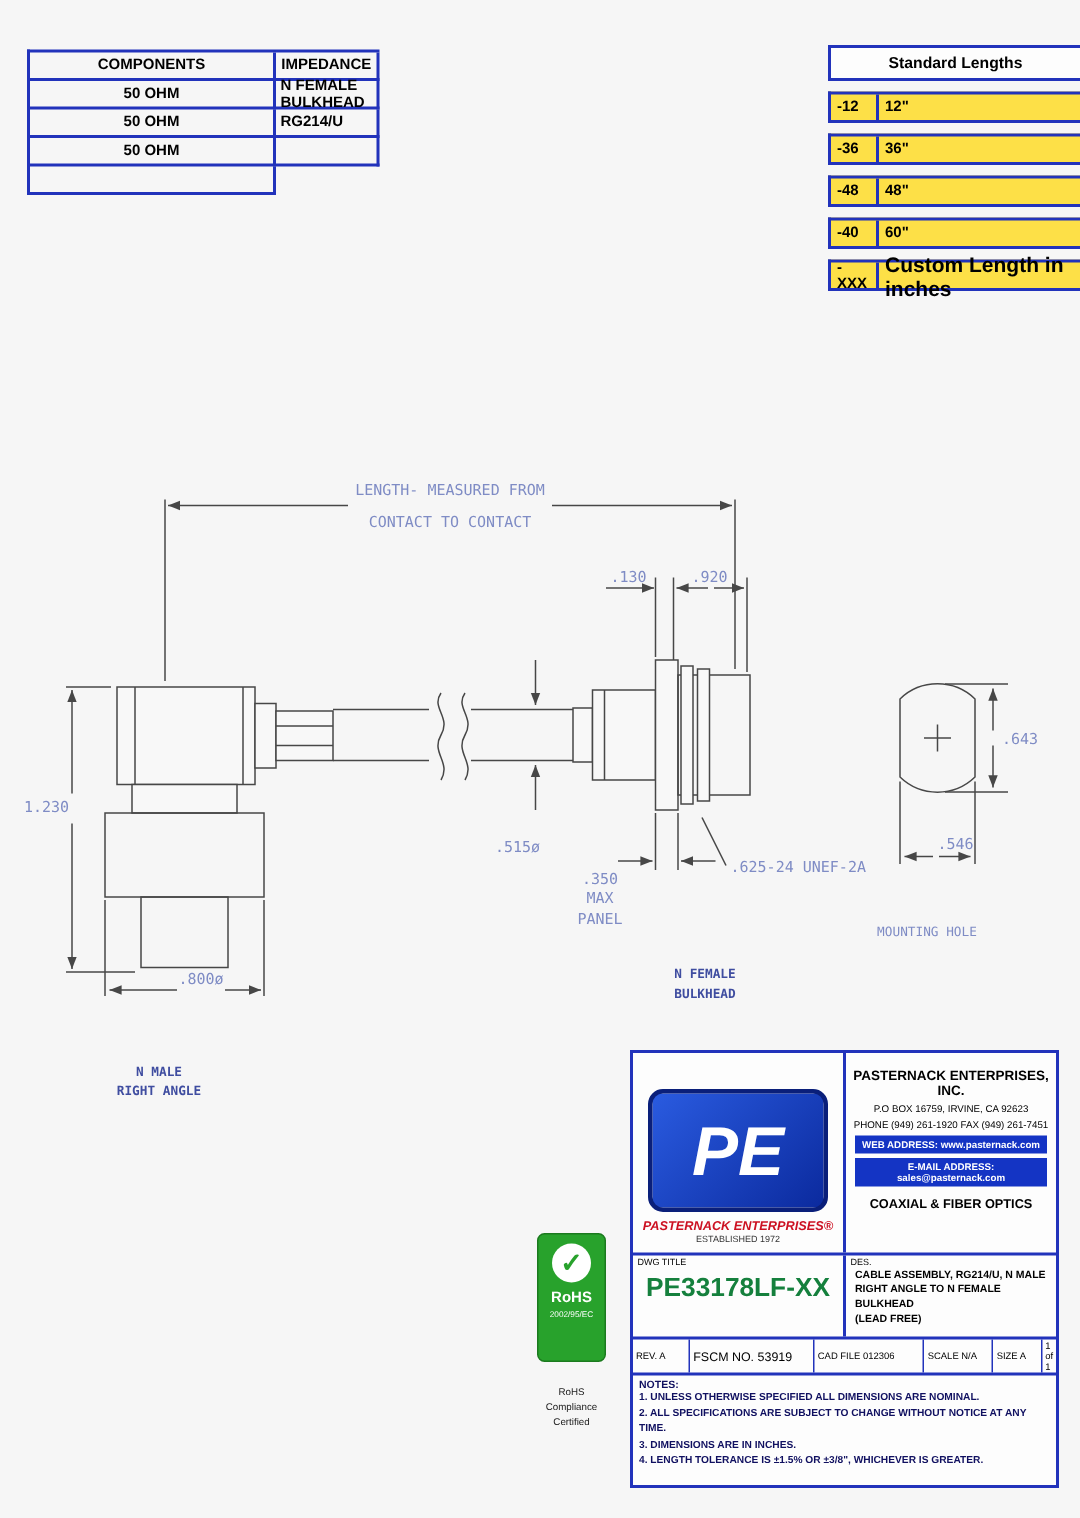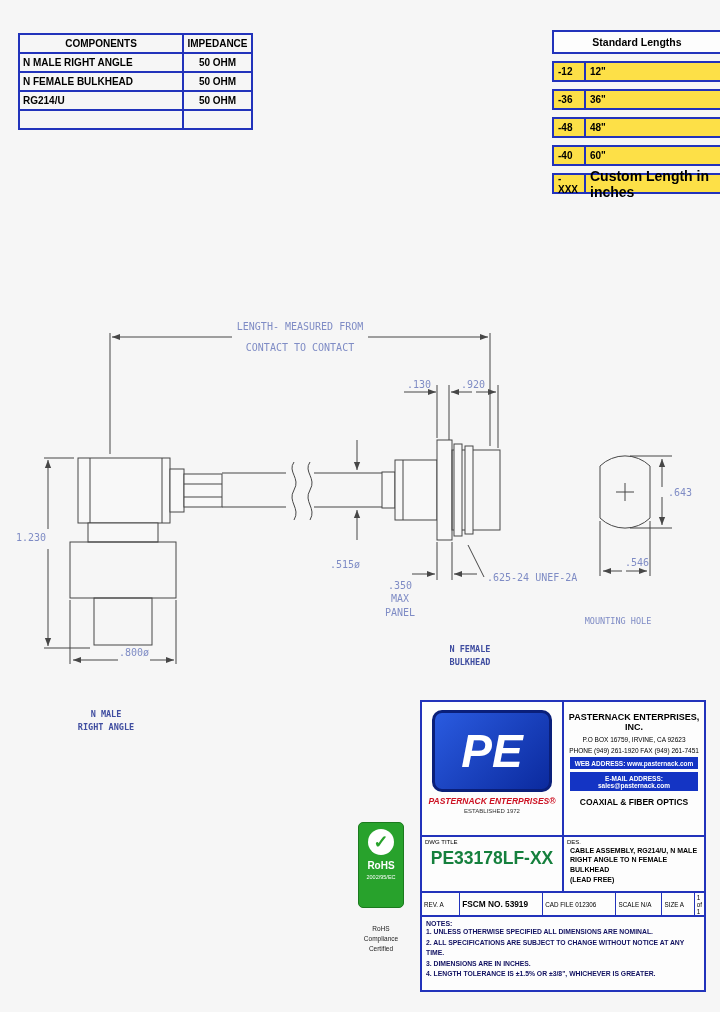--- a/index.html
+++ b/index.html
@@ -35,55 +35,54 @@
   .rohs-circle{width:26px;height:26px;background:#fff;border-radius:50%;margin-top:6px;
             display:flex;align-items:center;justify-content:center;color:#28a22c;font-size:18px;font-weight:bold;}
   .rohs-name{color:#fff;font-weight:bold;font-size:10px;margin-top:5px;}
   .rohs-dir{color:#fff;font-size:5.5px;margin-top:3px;}
   .rohs-cert{margin-top:16px;font-size:6.5px;color:#222;line-height:1.5;}
   
   .tblock{position:absolute;left:420px;top:700px;width:286px;height:292px;
           border:2px solid #2233bb;background:#fdfdfd;display:flex;flex-direction:column;box-sizing:border-box;}
   .tb-head{height:133px;display:flex;}
   .tb-logo-cell{width:140px;border-right:2px solid #2233bb;text-align:center;}
-  .pe-logo{width:120px;height:82px;margin:8px auto 4px auto;border:3px solid #0a1f7a;border-radius:10px;
+  .pe-logo{width:120px;height:82px;margin:24px auto 4px auto;border:3px solid #0a1f7a;border-radius:10px;
            background:linear-gradient(135deg,#2a5be0 0%,#0b2a9e 100%);
            display:flex;align-items:center;justify-content:center;
            color:#fff;font-size:46px;font-weight:bold;font-style:italic;box-sizing:border-box;}
   .pe-brand{color:#cc1122;font-size:8.5px;font-weight:bold;font-style:italic;}
   .pe-est{font-size:6px;color:#333;margin-top:2px;}
   .tb-info-cell{flex:1;text-align:center;padding-top:10px;}
   .tb-company{font-size:9px;font-weight:bold;}
   .tb-small{font-size:6.5px;margin-top:4px;}
   .tb-bar{margin:3px 6px 0 6px;background:#1434c4;color:#fff;font-size:6.5px;font-weight:bold;padding:2.5px 0;}
   .tb-bar:first-of-type{margin-top:13px;}
   .tb-tagline{font-size:8.5px;font-weight:bold;margin-top:6px;}
   .tb-dwg{height:54px;border-top:2px solid #2233bb;display:flex;}
   .tb-dwg-left{width:140px;border-right:2px solid #2233bb;}
   .tb-label{font-size:6px;padding:2px 0 0 3px;}
   .tb-dwg-title{color:#15803d;font-size:17.5px;font-weight:bold;text-align:center;margin-top:3px;}
   .tb-dwg-right{flex:1;}
   .tb-desc{font-size:7px;font-weight:bold;padding:1px 4px 0 6px;line-height:1.35;}
   .tb-row{height:22px;border-top:2px solid #2233bb;display:flex;align-items:stretch;}
   .tb-cell{border-right:1.5px solid #2233bb;display:flex;align-items:center;padding:0 2px;font-size:6.3px;}
-  .tb-cell.bold{font-weight:bold;font-size:8.3px;text-align:center;}
+  .tb-cell.bold{font-weight:normal;font-size:8.3px;text-align:center;}
   .tb-cell:last-child{border-right:none;}
   .tb-notes{flex:1;border-top:2px solid #2233bb;padding:3px 4px;}
   .tb-notes .nl{font-size:6.8px;font-weight:bold;color:#101060;line-height:1.55;}
   .tb-notes .nh{font-size:7px;font-weight:bold;color:#101060;}
 </style>
 </head>
 <body>
 
 <div class="page">
 
   <div class="ctable">
     <div class="cell hdr">COMPONENTS</div>
     <div class="cell hdr">IMPEDANCE</div>
-    <div class="cell">N MALE RIGHT ANGLE</div>
     <div class="cell imp">50 OHM</div>
     <div class="cell">N FEMALE BULKHEAD</div>
     <div class="cell imp">50 OHM</div>
     <div class="cell">RG214/U</div>
     <div class="cell imp">50 OHM</div>
     <div class="cell"></div>
     <div class="cell"></div>
   </div>
 
   <div class="ltable">

